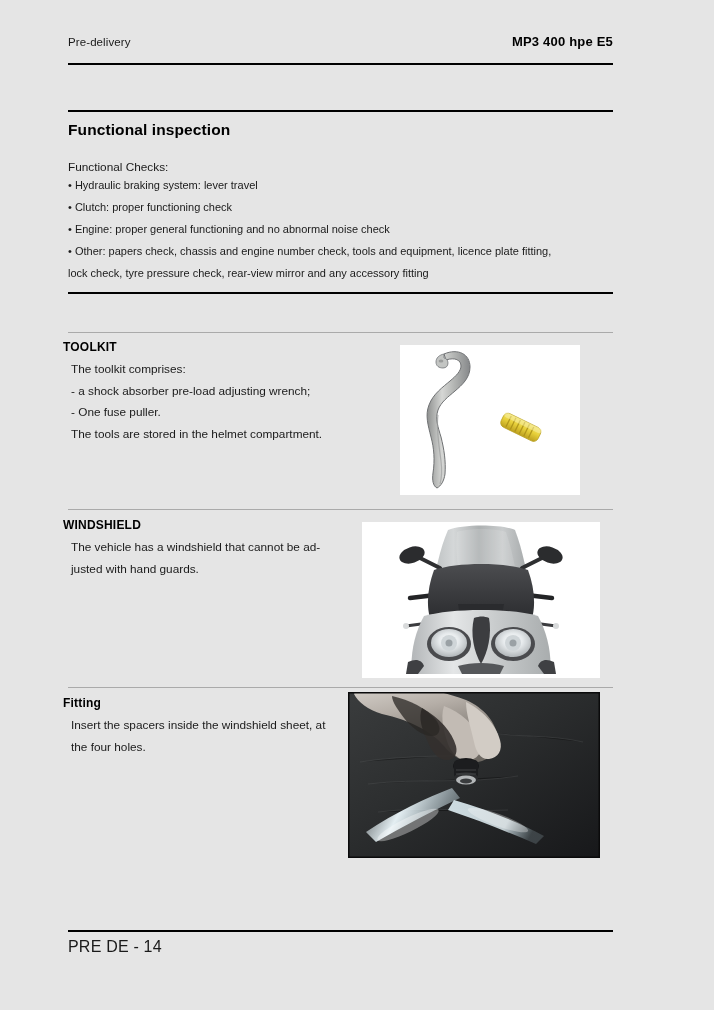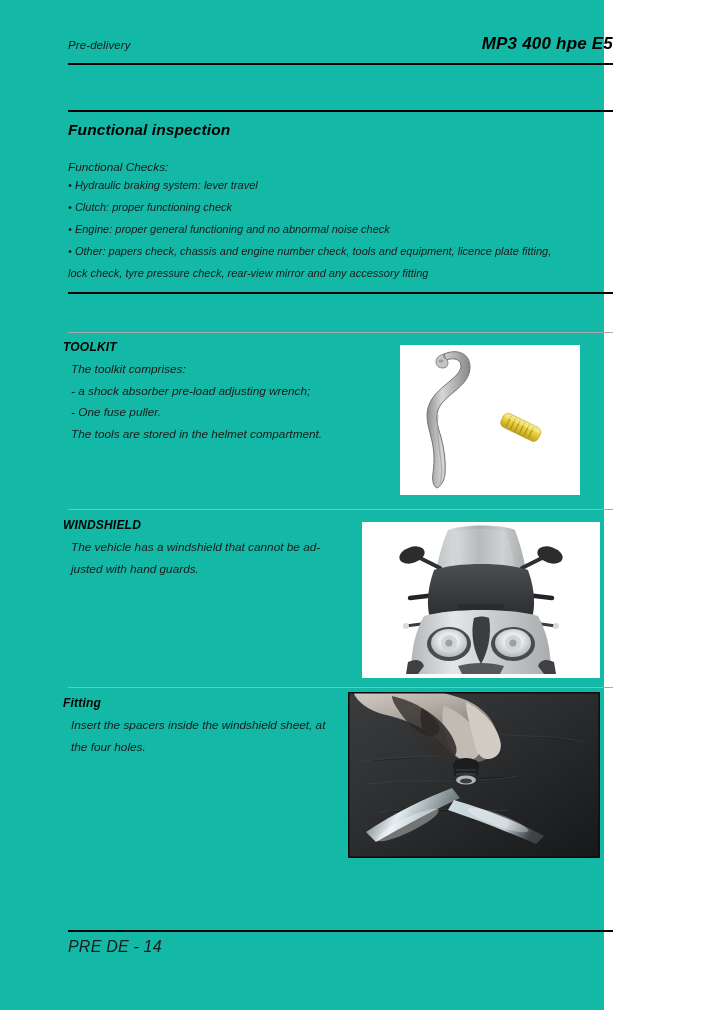--- a/index.html
+++ b/index.html
@@ -11,43 +11,42 @@
     width: 714px;
     height: 1010px;
     position: relative;
     font-family: "Liberation Sans", sans-serif;
     color: #000000;
     overflow: hidden;
   }
   .page {
     position: absolute;
     left: 0; top: 0;
-    width: 604px;
+    width: 714px;
     height: 1010px;
-    background: #14b8a6;
-    font-style: italic;
+    background: #e5e5e5;
   }
 
   
   .header {
     position: absolute;
     left: 68px;
     top: 34px;
     width: 545px;
     display: flex;
     align-items: baseline;
     justify-content: space-between;
   }
   .header-left {
     font-size: 11.5px;
     color: #1a1a1a;
     letter-spacing: 0.1px;
   }
   .header-right {
-    font-size: 17px;
+    font-size: 13px;
     font-weight: bold;
     color: #000;
     letter-spacing: 0.2px;
   }
   .rule-thick {
     position: absolute;
     background: #000000;
     height: 2px;
   }
   .rule-thin {

